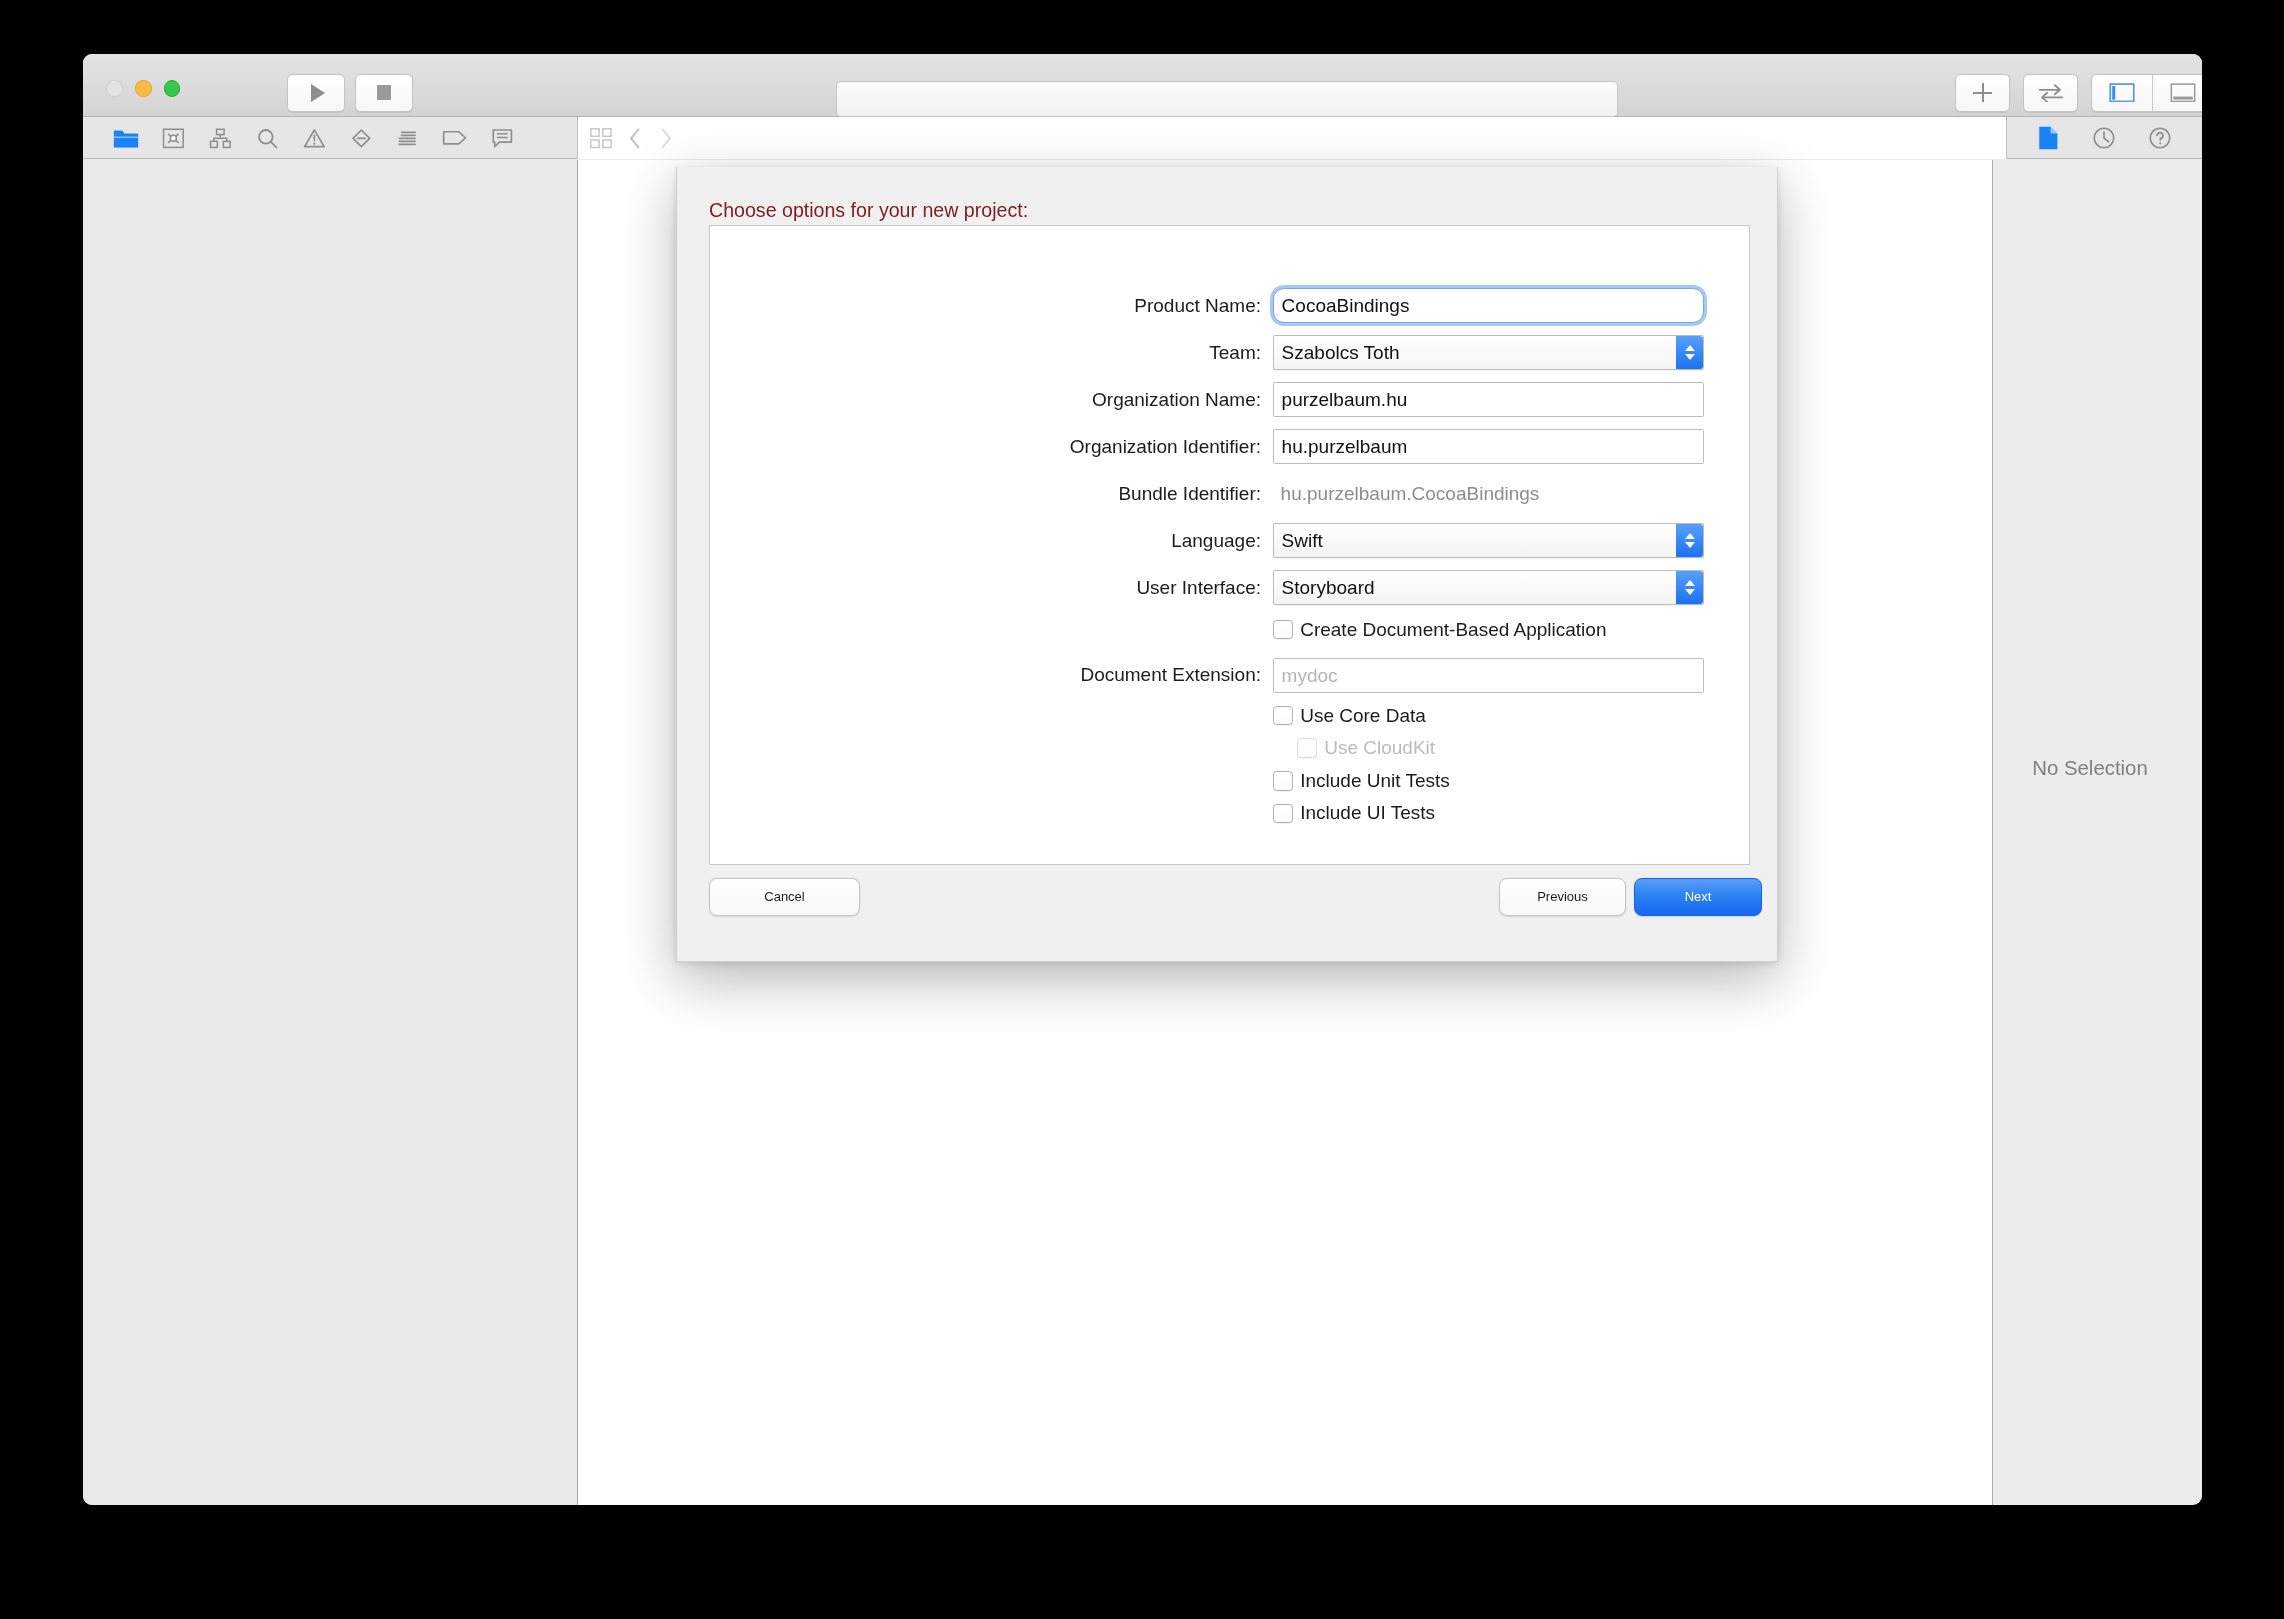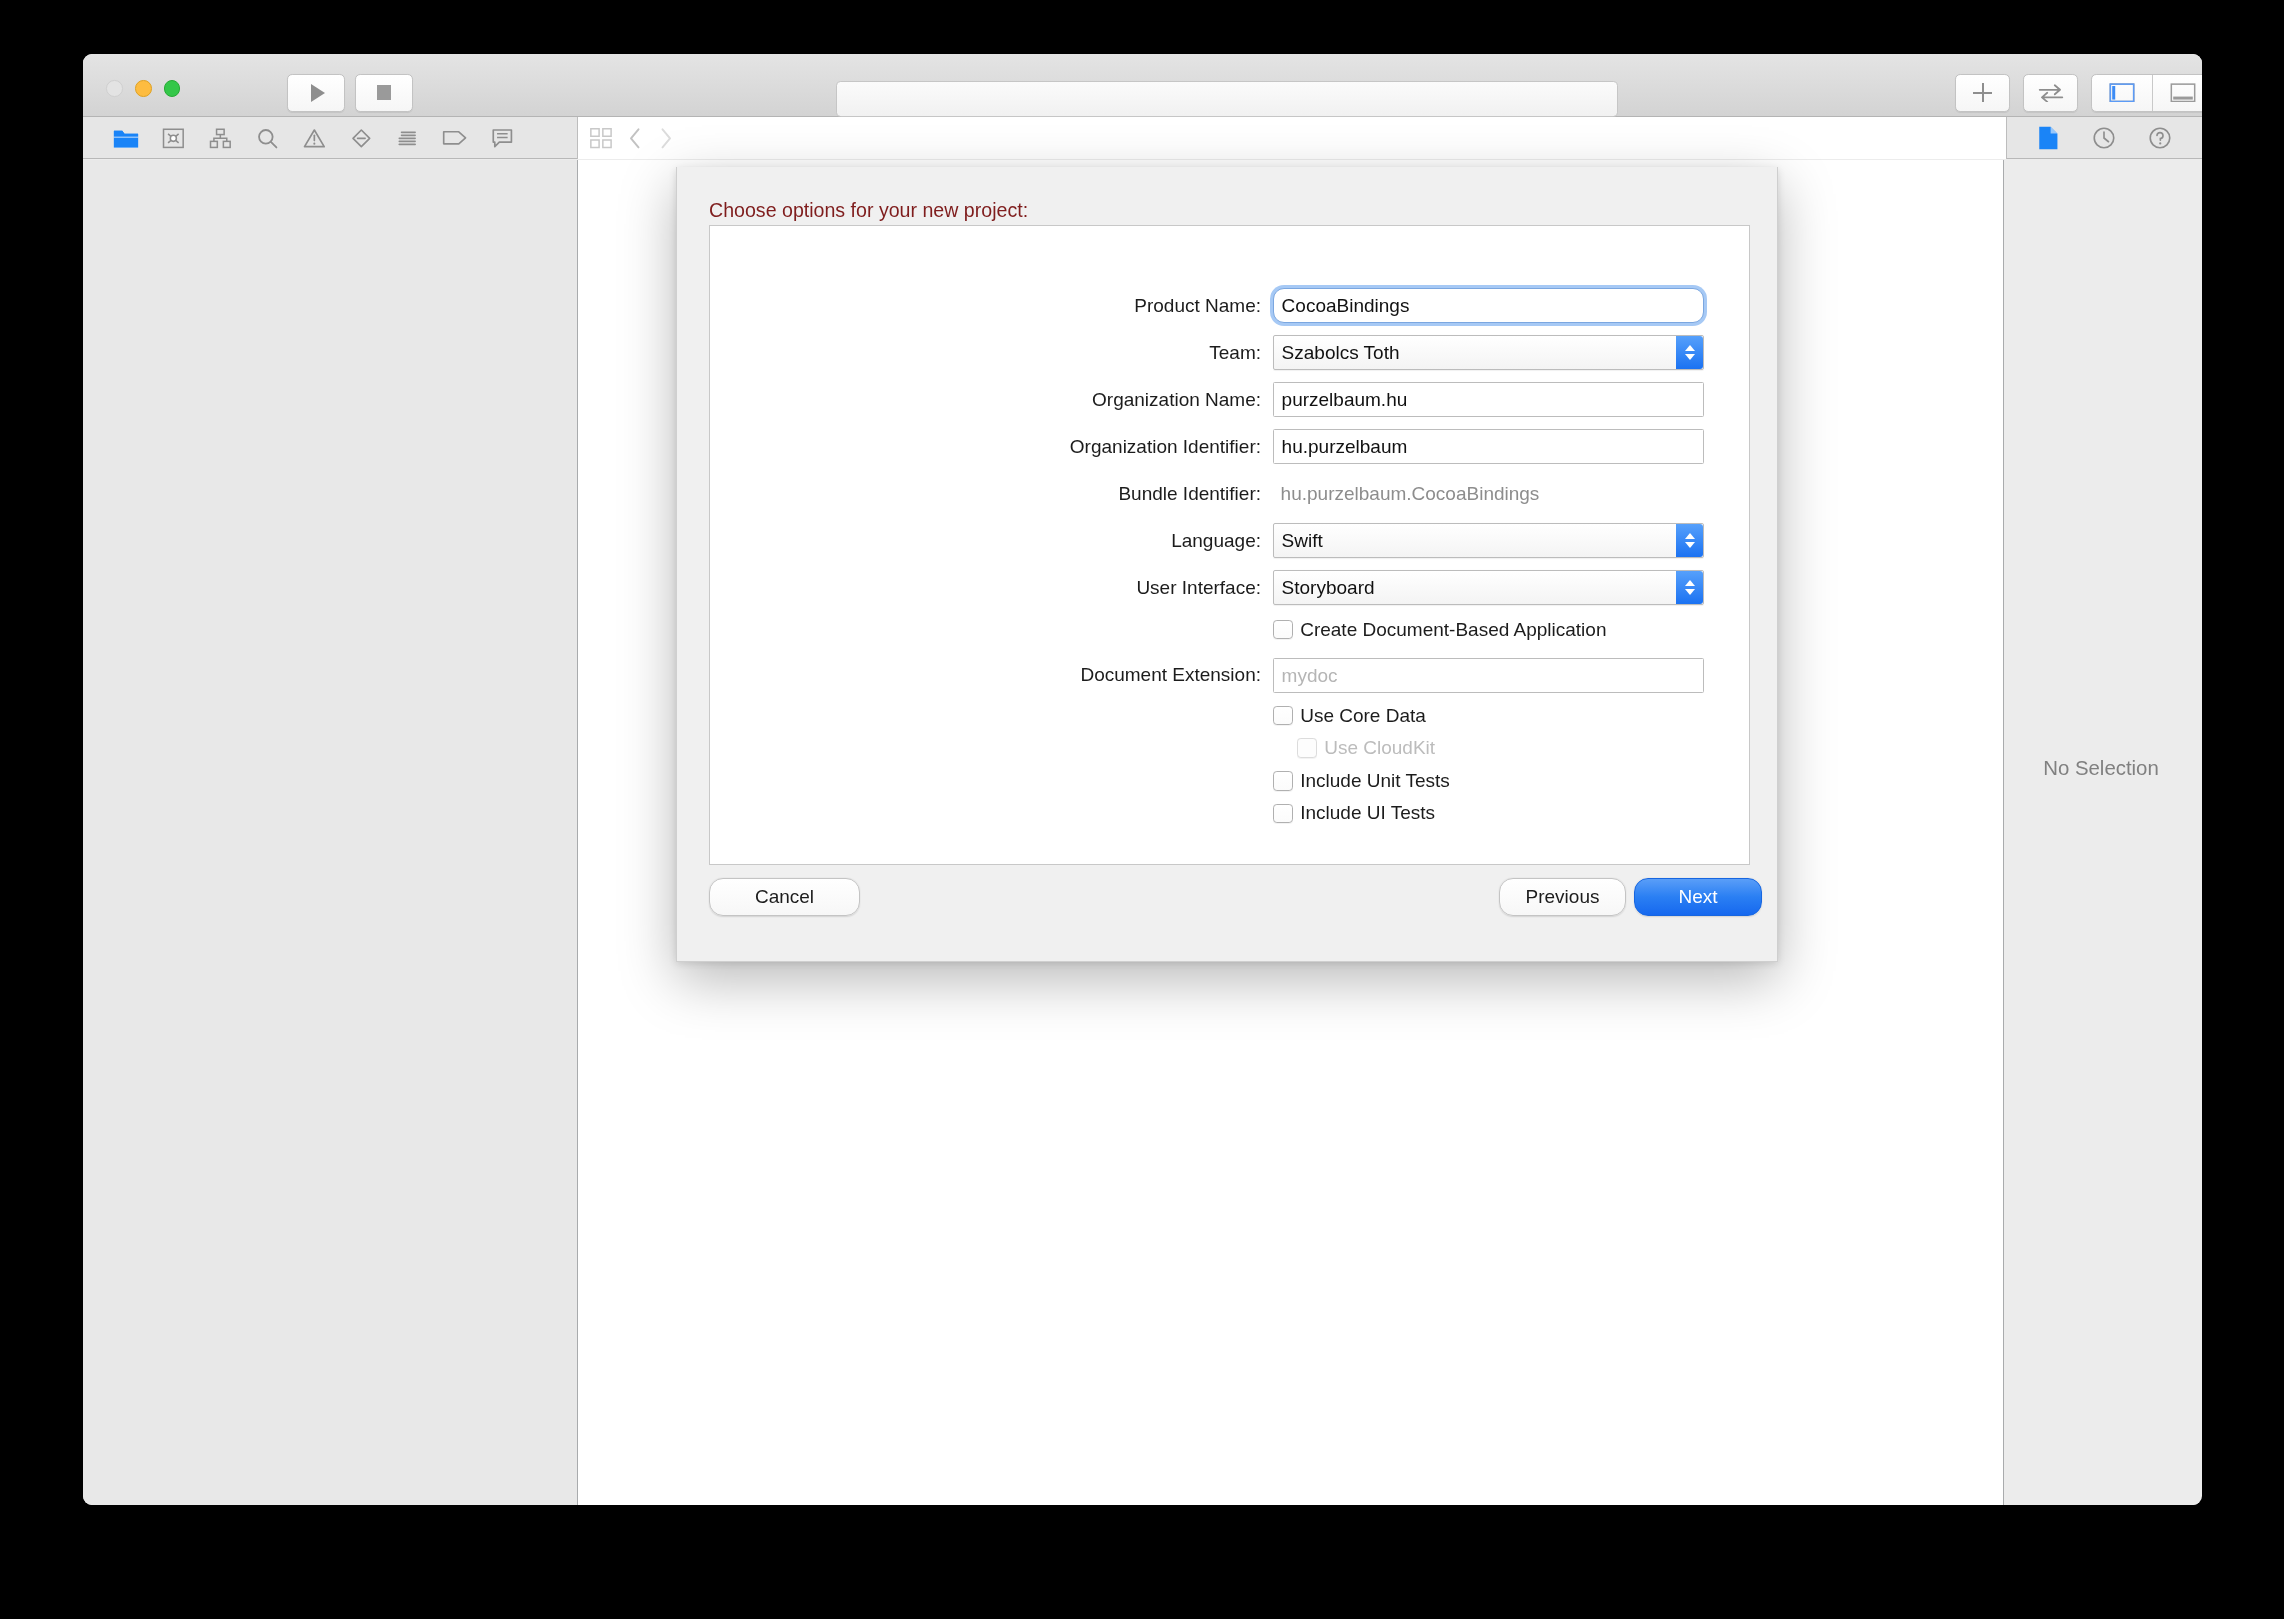--- a/index.html
+++ b/index.html
@@ -174,21 +174,21 @@
     box-sizing: border-box;
   }
   .editor-pane {
     position: absolute;
     left: 495px; top: 106px;
     right: 195px; bottom: 0;
     background: #ffffff;
   }
   .inspector-pane {
     position: absolute;
-    right: 4px; top: 106px;
+    right: 15px; top: 106px;
     width: 195px; bottom: 0;
     background: #ececec;
     border-left: 0.8px solid #a9abad;
     box-sizing: border-box;
     display: flex;
     align-items: flex-start;
     justify-content: center;
   }
   .no-selection {
     margin-top: 597px;
@@ -339,25 +339,25 @@
   .sheet-footer {
     position: absolute;
     left: 0; bottom: 0;
     width: 100%;
     height: 97px;
   }
   .pushbtn {
     position: absolute;
     height: 38px;
     min-width: 112px;
-    border-radius: 14px;
+    border-radius: 8px;
     border: 0.8px solid #c4c4c4;
     background: linear-gradient(to bottom, #ffffff, #f7f7f7);
     box-shadow: 0 0.8px 1.5px rgba(0,0,0,0.12);
-    font-size: 19px;
+    font-size: 13px;
     color: #1c1c1c;
     display: flex;
     align-items: center;
     justify-content: center;
     box-sizing: border-box;
   }
   .btn-cancel   { left: 32px;  top: 13.6px; width: 151px; }
   .btn-previous { right: 151px; top: 13.6px; width: 127px; }
   .btn-next {
     right: 15px; top: 13.6px; width: 128px;

